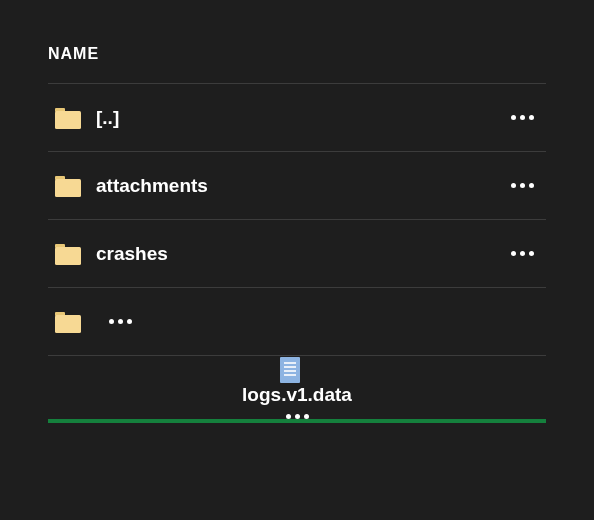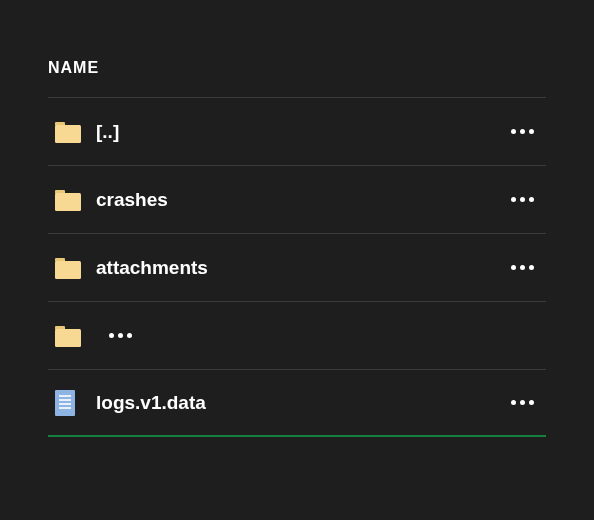--- a/index.html
+++ b/index.html
@@ -12,37 +12,37 @@
       font-family: -apple-system, BlinkMacSystemFont, "Segoe UI", Helvetica, Arial, sans-serif;
       width: 594px;
       height: 520px;
       overflow: hidden;
     }
     .container {
       padding: 45px 48px 0 48px;
     }
     .header {
       padding-bottom: 20px;
-      margin-top: 14px;
     }
     .header-label {
       color: #ffffff;
       font-size: 16px;
       font-weight: 700;
       letter-spacing: 1px;
     }
     .row {
       display: flex;
       align-items: center;
       height: 68px;
       border-top: 1px solid #3c3c3c;
       cursor: pointer;
     }
     .row:last-child {
-      border-bottom: 2px solid #15803d;
+      border-bottom: 4px solid #15803d;
+      flex-direction: column;
     }
     .icon-wrapper {
       width: 48px;
       display: flex;
       align-items: center;
       justify-content: flex-start;
       padding-left: 6px;
     }
     .name-cell {
       flex: 1;
@@ -94,35 +94,35 @@
           <span class="dot"></span>
         </div>
       </div>
       <div class="row">
         <div class="icon-wrapper">
           <svg width="28" height="24" viewBox="0 0 28 24">
     <rect x="1" y="2" width="10" height="4" rx="1" fill="#e8c776"></rect>
     <rect x="1" y="5" width="26" height="18" rx="1.5" fill="#f7d994"></rect>
   </svg>
         </div>
-        <div class="name-cell">crashes</div>
+        <div class="name-cell">attachments</div>
         <div class="actions">
           <span class="dot"></span>
           <span class="dot"></span>
           <span class="dot"></span>
         </div>
       </div>
       <div class="row">
         <div class="icon-wrapper">
           <svg width="28" height="24" viewBox="0 0 28 24">
     <rect x="1" y="2" width="10" height="4" rx="1" fill="#e8c776"></rect>
     <rect x="1" y="5" width="26" height="18" rx="1.5" fill="#f7d994"></rect>
   </svg>
         </div>
-        <div class="name-cell">attachments</div>
+        <div class="name-cell">crashes</div>
         <div class="actions">
           <span class="dot"></span>
           <span class="dot"></span>
           <span class="dot"></span>
         </div>
       </div>
       <div class="row">
         <div class="icon-wrapper">
           <svg width="28" height="24" viewBox="0 0 28 24">
     <rect x="1" y="2" width="10" height="4" rx="1" fill="#e8c776"></rect>

